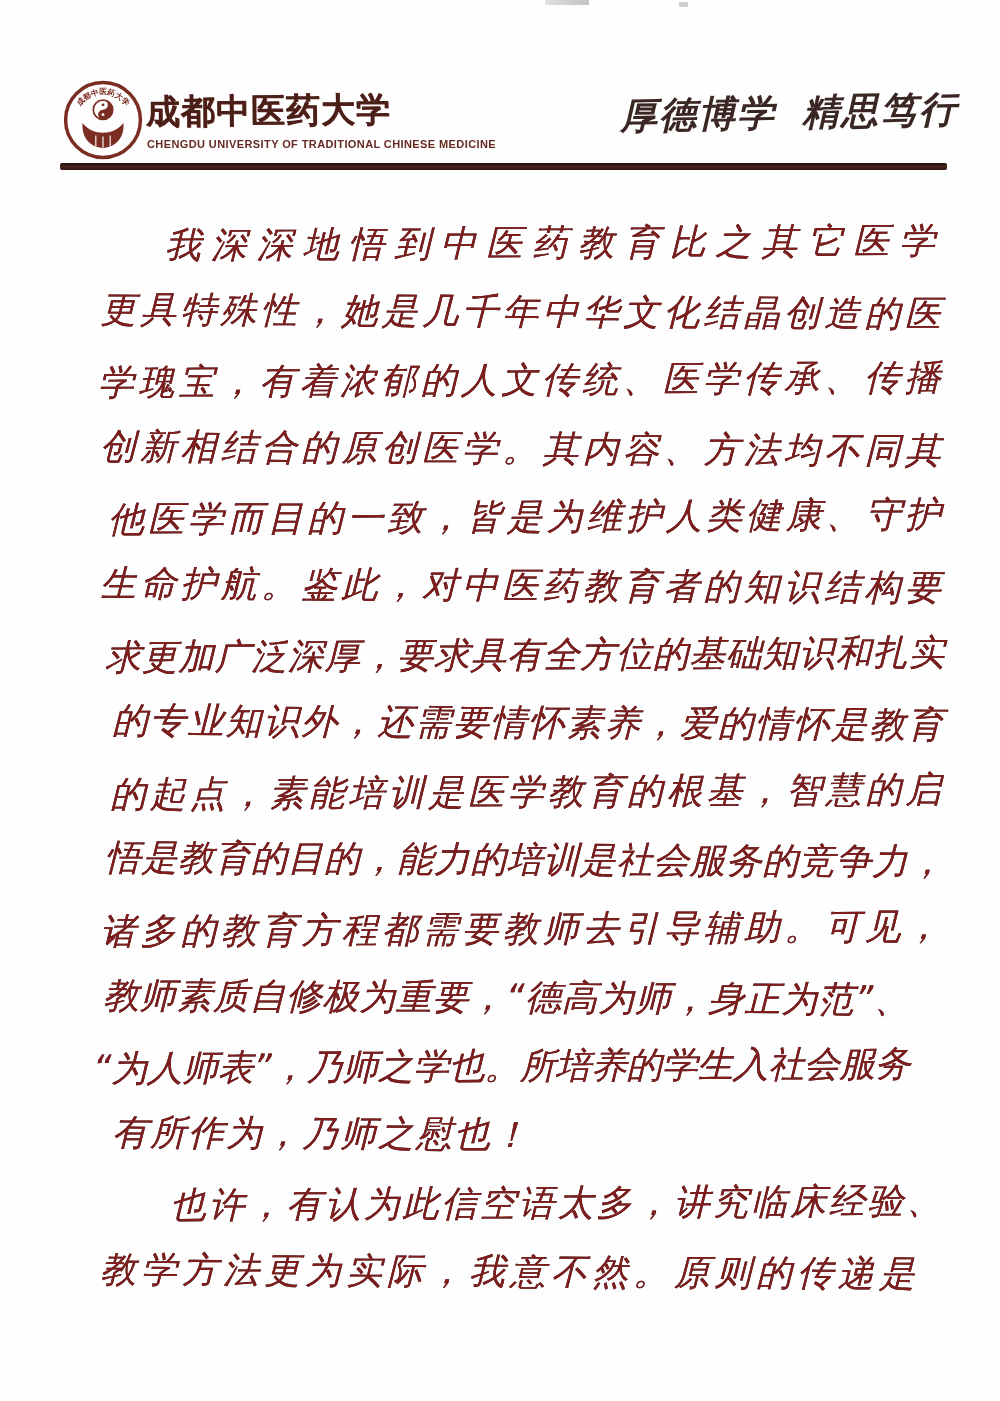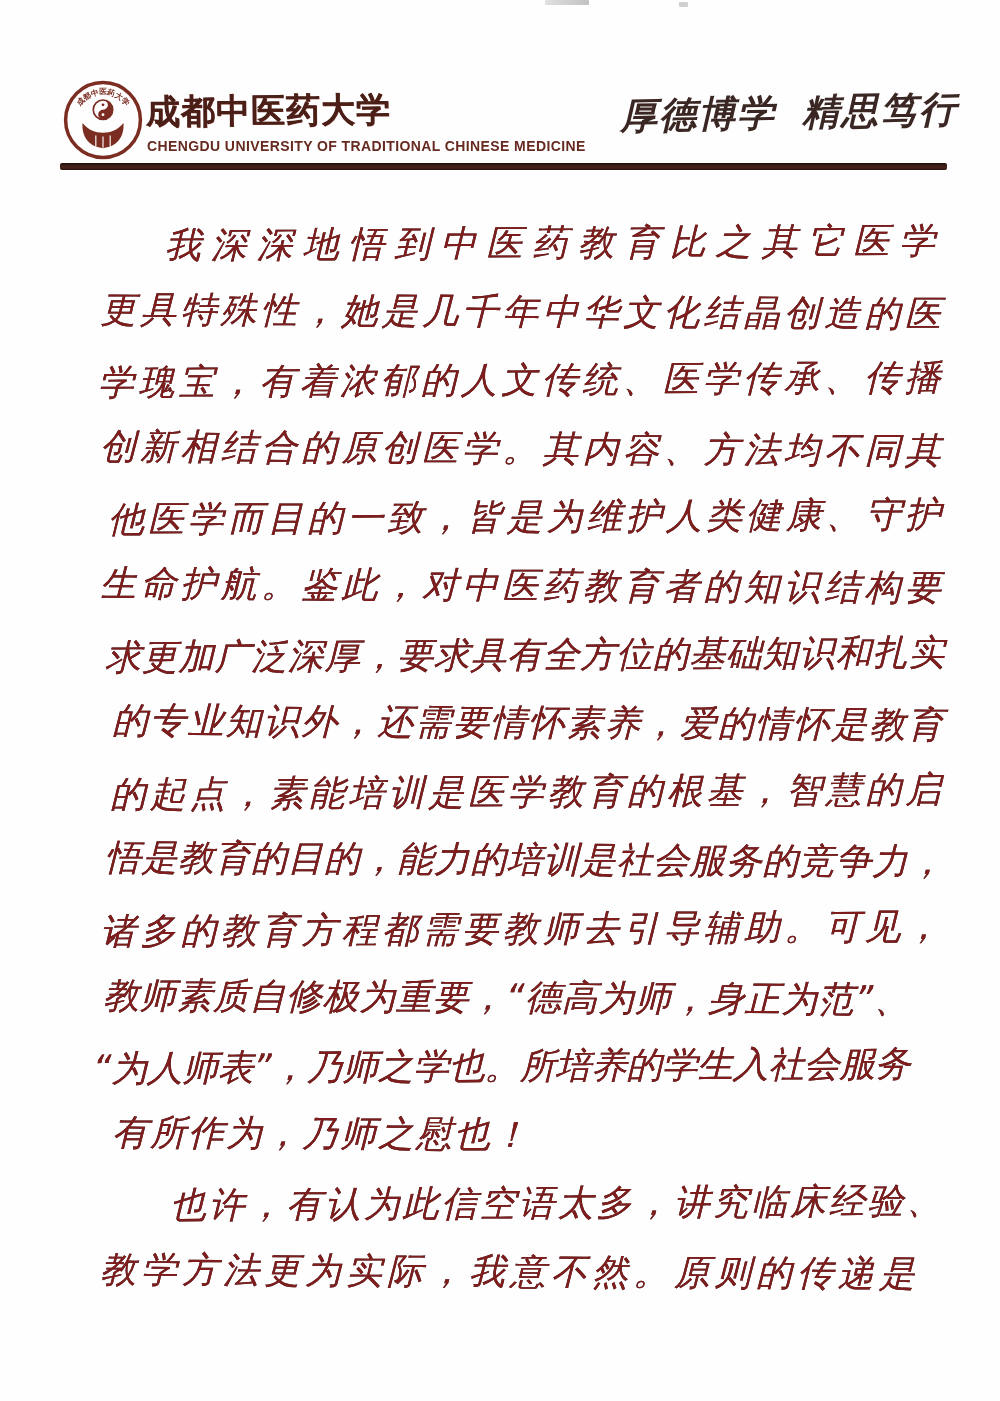--- a/index.html
+++ b/index.html
@@ -24,21 +24,21 @@
     position:absolute;left:146px;top:88px;width:260px;
     font-family:"DejaVu Serif", serif;
     font-size:34px;font-weight:700;color:#4a1f18;
     letter-spacing:1px;transform:rotate(-.5deg);
     text-shadow:.5px .5px 0 #6b2a20;
     white-space:nowrap;
   }
   .name-en{
     position:absolute;left:147px;top:138px;width:260px;
     font-family:"Liberation Sans", sans-serif;
-    font-size:14px;font-weight:700;color:#662a20;
+    font-size:11px;font-weight:700;color:#662a20;
     letter-spacing:.4px;white-space:nowrap;
     transform:scaleY(1.05);
   }
   .motto{
     position:absolute;left:638px;top:88px;width:320px;
     display:flex;gap:26px;justify-content:flex-end;
     font-family:"DejaVu Serif", serif;
     font-style:italic;font-weight:700;
     font-size:37px;color:#3a2622;
     letter-spacing:2px;white-space:nowrap;

